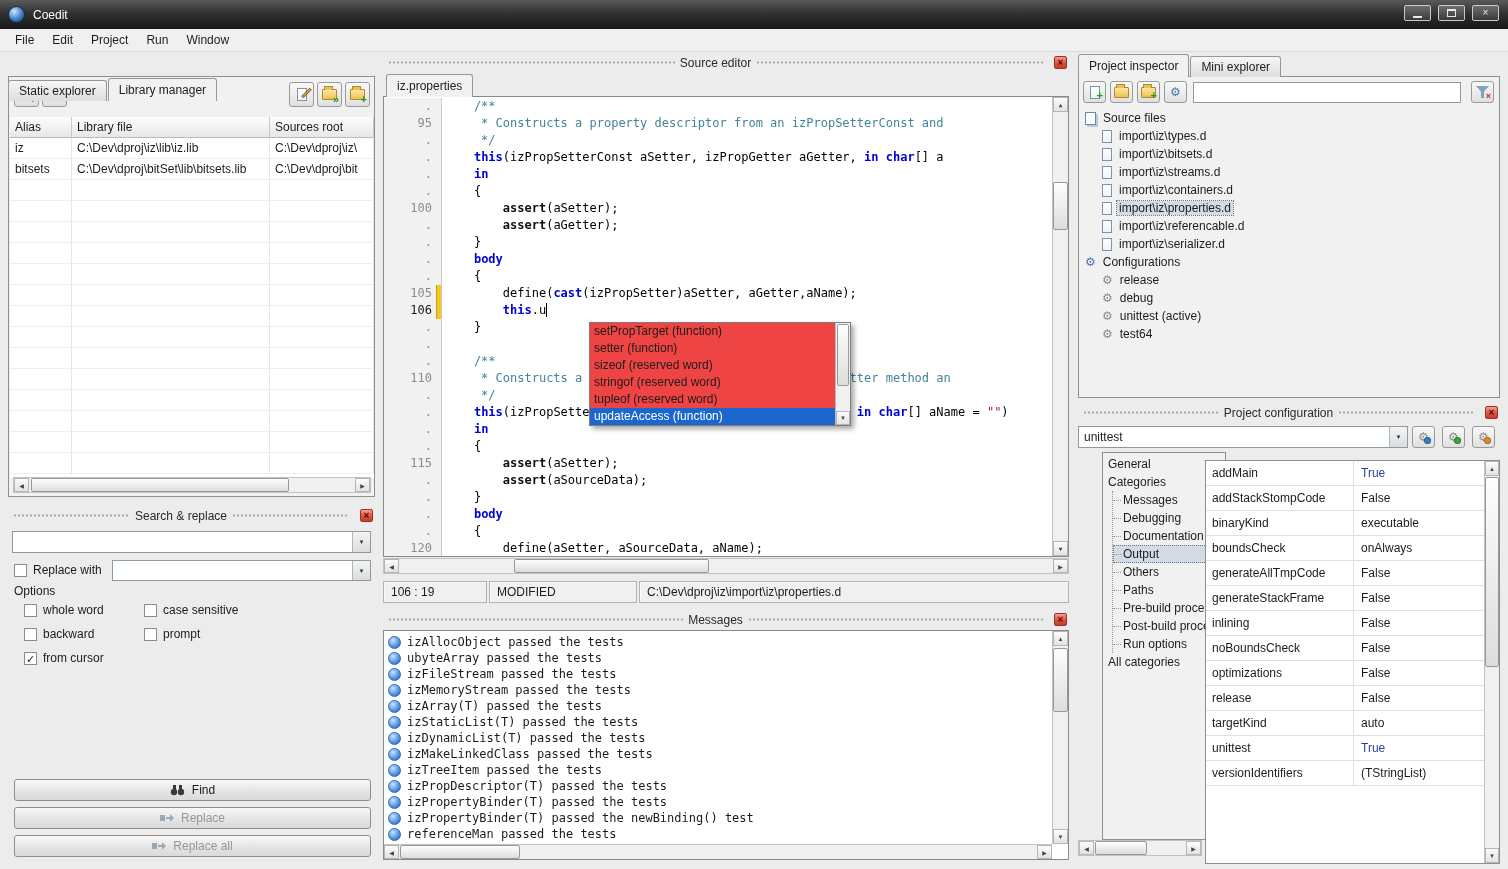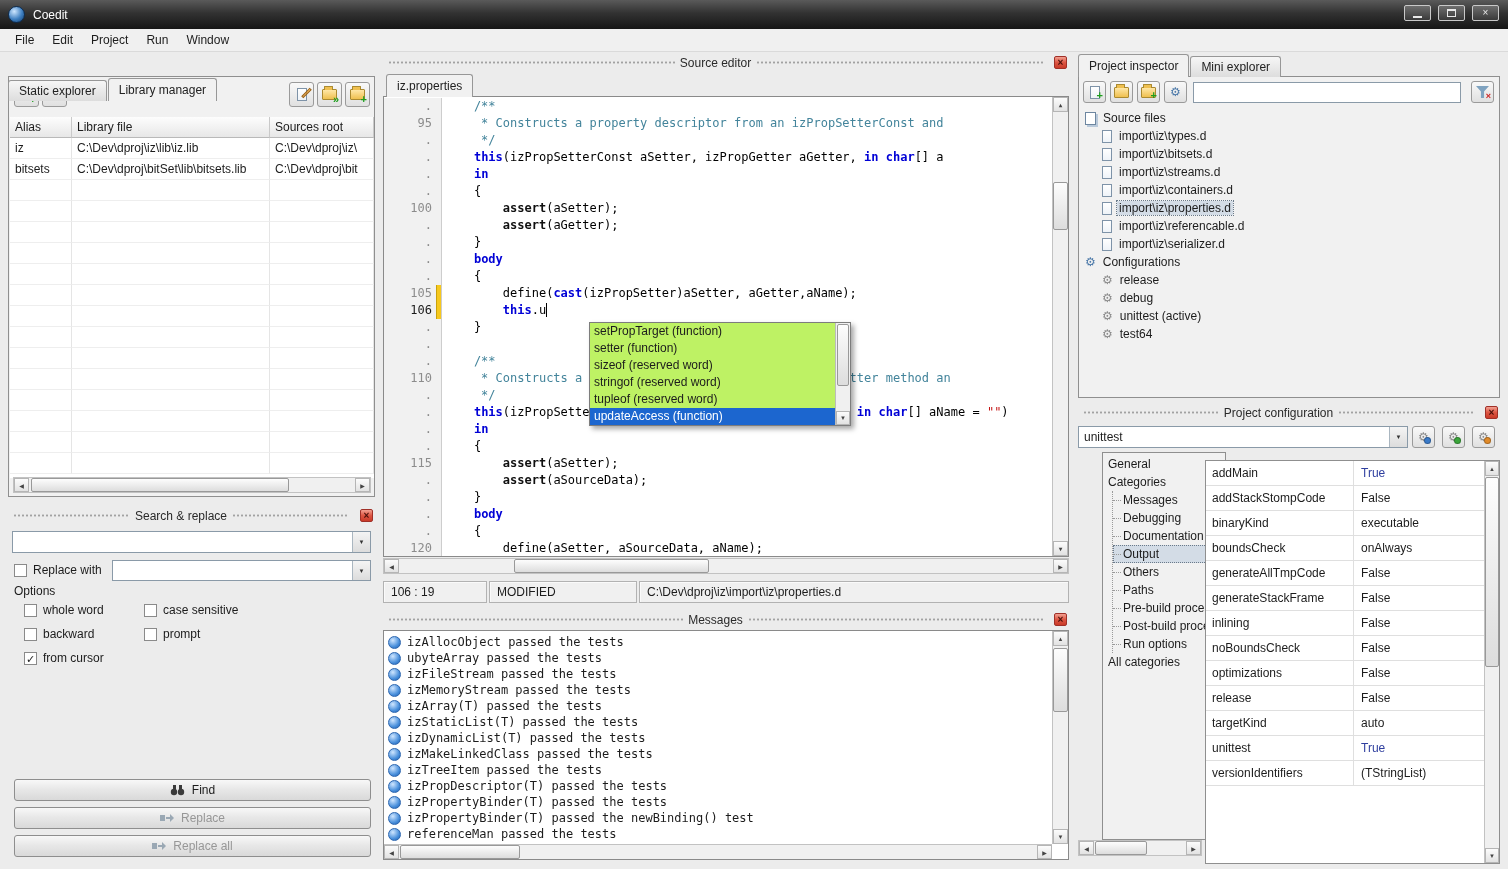--- a/index.html
+++ b/index.html
@@ -71,21 +71,21 @@
 .gmark{position:absolute;right:0;top:0;bottom:0;width:5px;background:#f6c81e;border-left:1px solid #caa20a;}
 .code{padding-left:3px;color:#000;}
 .tk-pl{color:#000;}
 .tk-kw{color:#0101d6;font-weight:bold;}
 .tk-cm{color:#43849b;}
 .tk-as{color:#101010;font-weight:bold;}
 .tk-st{color:#c41414;}
 .caret{display:inline-block;width:1px;height:14px;margin-bottom:-3px;background:#000;}
 
 
-.popup{position:absolute;width:262px;background:#bef264;border:1px solid #7d7d7d;box-shadow:3px 3px 5px rgba(0,0,0,.35);font-family:"Liberation Sans",sans-serif;z-index:5;}
+.popup{position:absolute;width:262px;background:#ef4444;border:1px solid #7d7d7d;box-shadow:3px 3px 5px rgba(0,0,0,.35);font-family:"Liberation Sans",sans-serif;z-index:5;}
 .plist{margin-right:15px;}
 .prow{height:17px;line-height:17px;padding-left:4px;white-space:nowrap;overflow:hidden;}
 .prow.sel{background:#1c66cf;color:#fff;}
 .psb{position:absolute;top:0;right:0;bottom:0;width:15px;background:#f0f0f0;border-left:1px solid #bcbcbc;}
 .psb .sbthumb{left:1px;right:1px;top:1px;height:62px;}
 .psb .sbb{position:absolute;left:0;right:0;bottom:0;height:14px;}
 
 
 .statusbar{position:absolute;display:flex;gap:2px;}
 .scell{height:22px;background:#f0f0f0;border:1px solid #b2b2b2;box-shadow:inset 1px 1px 0 #fafafa;display:flex;align-items:center;padding:0 7px;white-space:nowrap;overflow:hidden;}

